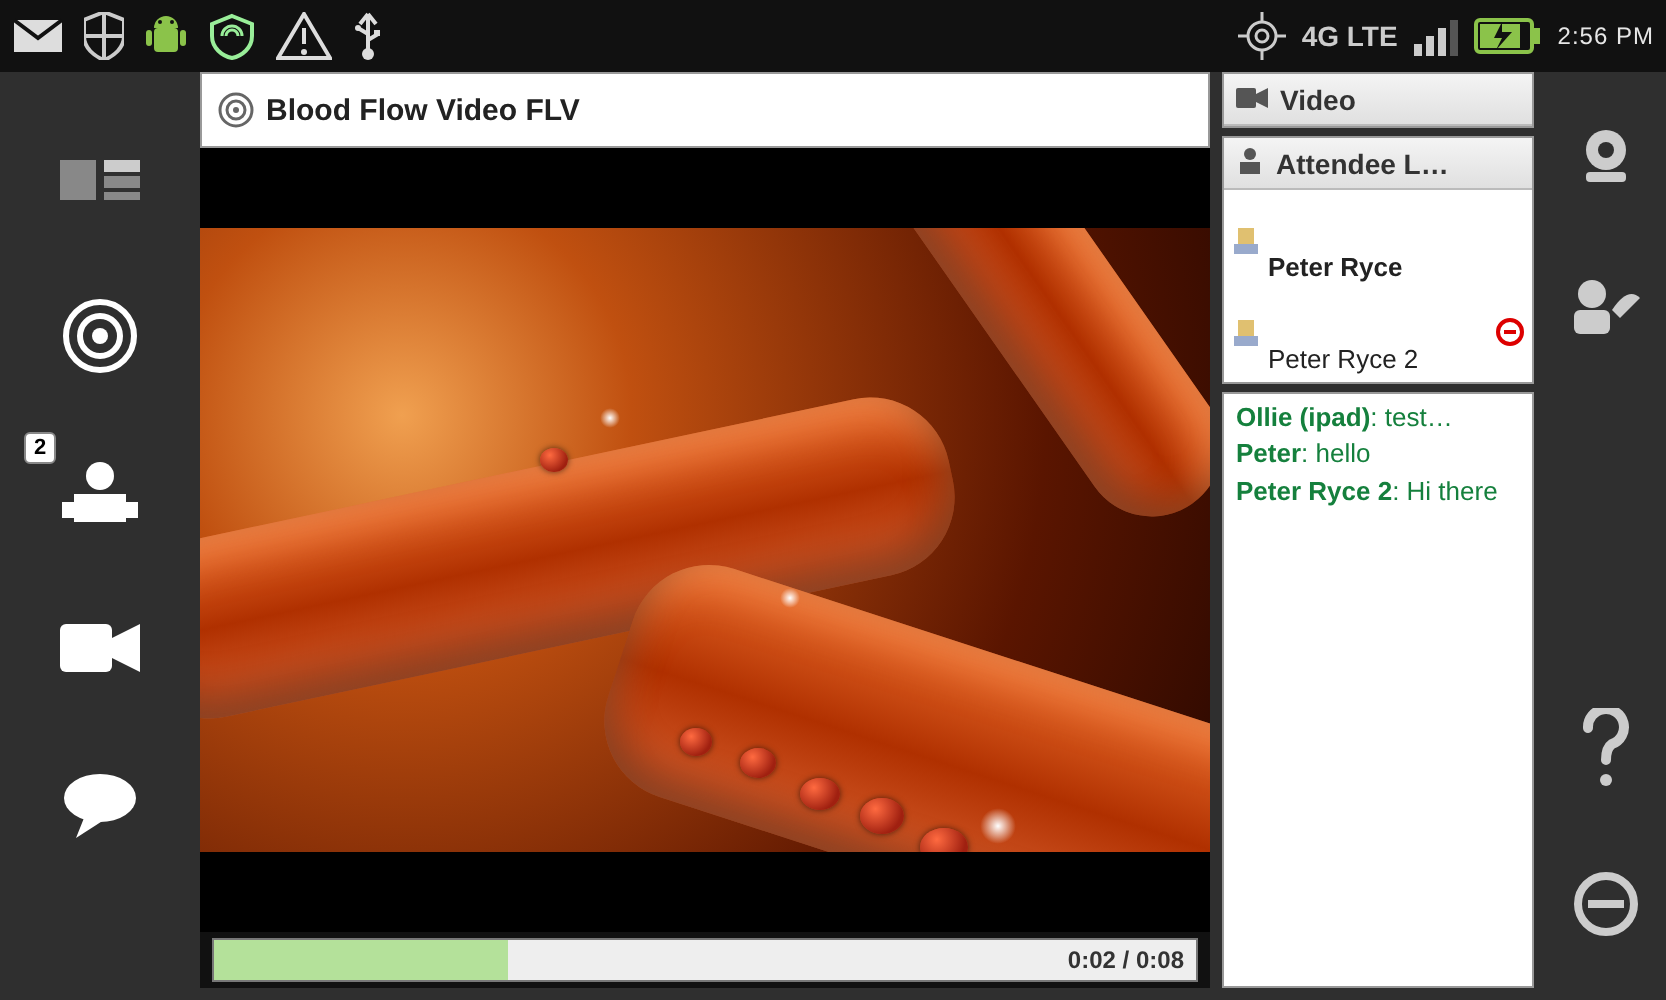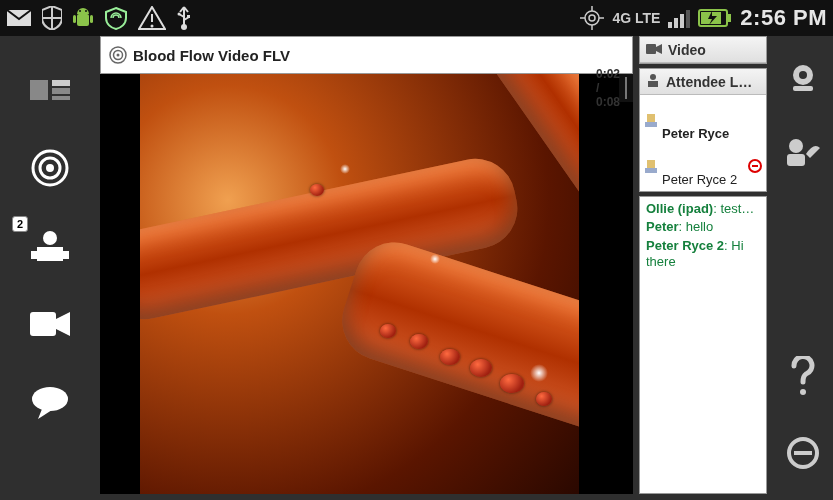--- a/index.html
+++ b/index.html
@@ -3,21 +3,21 @@
 <meta charset="utf-8">
 <style>
   * { box-sizing: border-box; margin: 0; padding: 0; }
   html, body { width: 833px; height: 500px; overflow: hidden; font-family: Arial, Helvetica, sans-serif; }
   body { background: #2a2a2a; display: flex; flex-direction: column; }
 
   
   .statusbar { height: 36px; background: #111; color: #e6e6e6; display: flex; align-items: center; justify-content: space-between; padding: 0 6px; }
   .status-left, .status-right { display: flex; align-items: center; gap: 10px; }
   .status-right { gap: 8px; }
-  .status-time { font-weight: bold; font-size: 22px; letter-spacing: 0.5px; }
+  .status-time { font-weight: normal; font-size: 12px; letter-spacing: 0.5px; }
   .sicon { display:inline-flex; align-items:center; justify-content:center; }
   .sicon svg { display:block; }
 
   
   .main { flex: 1; display: flex; min-height: 0; }
 
   
   .leftnav { width: 100px; background: #2f2f2f; display: flex; flex-direction: column; align-items: center; padding-top: 30px; gap: 30px; }
   .leftnav .navbtn { width: 48px; height: 48px; display:flex; align-items:center; justify-content:center; position: relative; cursor: pointer; }
   .badge { position:absolute; top:-6px; left:-14px; background:#fff; color:#000; font-size:11px; font-weight:bold; border-radius:3px; padding:0 4px; line-height:14px; border:1px solid #888; }
@@ -27,21 +27,21 @@
   .rightnav-top, .rightnav-bottom { display:flex; flex-direction:column; align-items:center; gap:36px; }
   .navicon { cursor:pointer; }
 
   
   .center { flex: 1; display: flex; gap: 6px; padding: 0 6px 6px 0; background:#2f2f2f; min-height:0; }
 
   .videocol { flex: 1; display: flex; flex-direction: column; min-width: 0; }
   .panel-header { height: 38px; background: #fff; border:1px solid #999; display:flex; align-items:center; gap:6px; padding:0 8px; font-weight:bold; color:#222; font-size:15px; }
   .panel-header .hicon { display:inline-flex; }
 
-  .video-body { flex:1; background:#000; position:relative; display:flex; flex-direction:row; }
+  .video-body { flex:1; background:#000; position:relative; display:flex; flex-direction:column; }
   .letterbox-top, .letterbox-bottom { flex:0 0 40px; background:#000; }
   .frame { flex:1; position:relative; overflow:hidden; }
   
   .frame-bg { position:absolute; inset:0; background: radial-gradient(circle at 20% 30%, #f0a050 0%, #c05010 25%, #5a1500 70%, #2a0800 100%); }
   .vessel { position:absolute; background: linear-gradient(180deg, #e86a2a 0%, #b03000 50%, #d86030 100%); border-radius: 40px; box-shadow: inset 0 -10px 20px rgba(0,0,0,0.4), inset 0 10px 20px rgba(255,160,100,0.5); }
   .v1 { left:-40px; top:120px; width:420px; height:90px; transform: rotate(-12deg); }
   .v2 { left:260px; top:-20px; width:300px; height:70px; transform: rotate(55deg); }
   .v3 { left:200px; top:220px; width:420px; height:120px; transform: rotate(18deg); }
   .cell { position:absolute; border-radius:50%; background: radial-gradient(circle at 35% 30%, #ff6a40, #a02010 70%); box-shadow: 0 0 3px rgba(0,0,0,0.6); }
   .c1{left:240px;top:250px;width:16px;height:14px;} .c2{left:270px;top:260px;width:18px;height:15px;}
@@ -50,21 +50,21 @@
   .c7{left:396px;top:318px;width:16px;height:14px;}
   .spark { position:absolute; width:10px; height:10px; background:radial-gradient(circle,#fff,#fff0 70%); border-radius:50%; }
   .s1{left:200px;top:90px;} .s2{left:290px;top:180px;} .s3{left:390px;top:290px;width:18px;height:18px;}
 
   .controls { height:28px; background:#111; padding:3px 6px; }
   .progressbar { height:22px; background:#eee; border:1px solid #777; display:flex; align-items:center; position:relative; }
   .progress-fill { background:#b4e19a; height:100%; }
   .time { position:absolute; right:6px; font-size:12px; font-weight:bold; color:#333; }
 
   
-  .sidecol { width: 128px; display:flex; flex-direction:column; gap:4px; min-height:0; }
+  .sidecol { width: 156px; display:flex; flex-direction:column; gap:4px; min-height:0; }
   .panel { background:#fff; border:1px solid #999; display:flex; flex-direction:column; min-height:0; }
   .panel-title { height:26px; background:linear-gradient(#f4f4f4,#e0e0e0); border-bottom:1px solid #bbb; display:flex; align-items:center; gap:6px; padding:0 6px; font-weight:bold; font-size:14px; color:#333; }
   .panel-body { flex:1; overflow:hidden; }
 
   .video-thumb { height:94px; background: repeating-linear-gradient(45deg,#bdbdbd,#bdbdbd 2px,#c7c7c7 2px,#c7c7c7 4px); }
 
   .attlist { padding: 2px 4px; font-size:13px; }
   .att-row { display:flex; align-items:center; gap:4px; padding:2px 0; }
   .att-row .att-icon { width:14px; height:14px; display:inline-flex; }
   .att-name { color:#222;margin-top:27px; }

